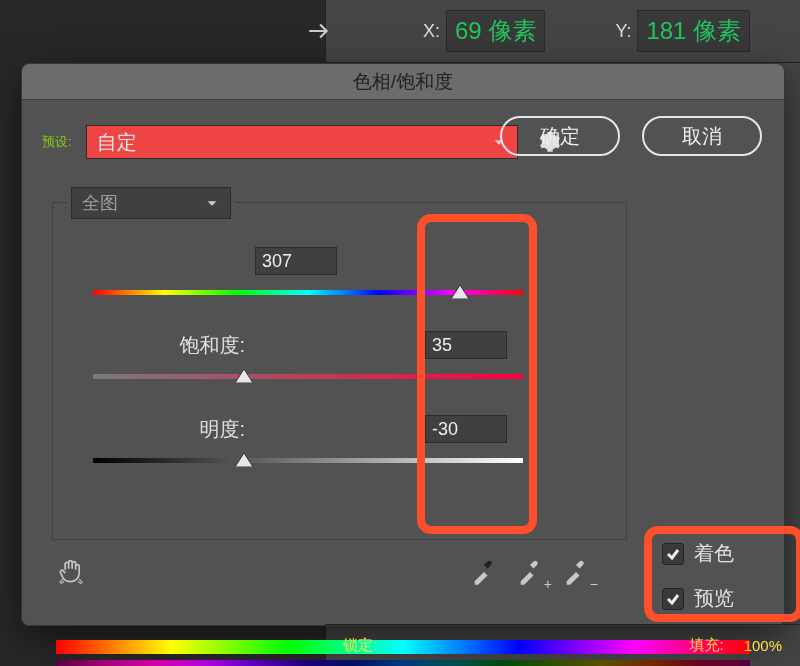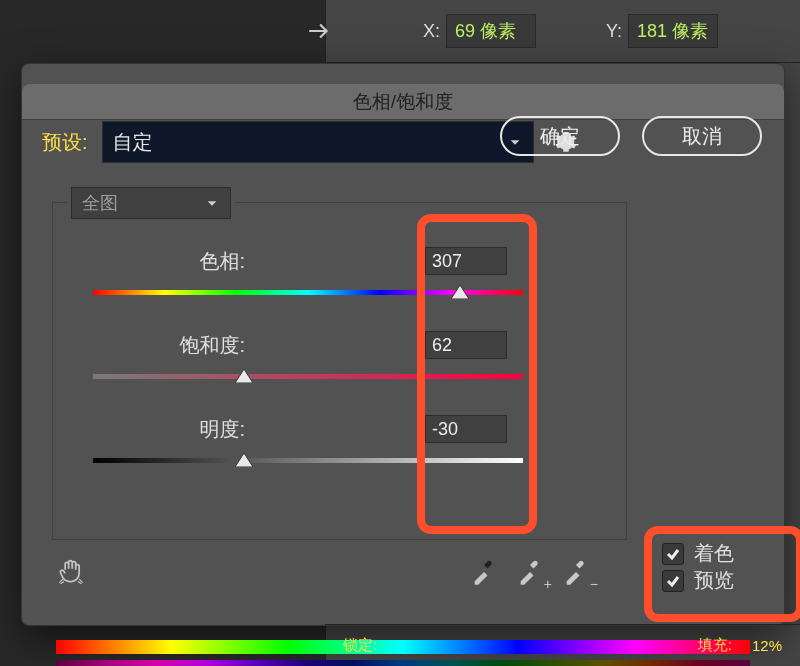--- a/index.html
+++ b/index.html
@@ -22,50 +22,50 @@
     border-left:1px solid #222;
   }
   .host-top-toolbar {
     position:absolute; left:325px; top:0; right:0; height:63px;
     display:flex; align-items:center; gap:10px; padding:0 10px;
     border-bottom:1px solid #222; color:#ddd; font-size:18px;
   }
   .xy-group { display:flex; align-items:center; gap:6px; margin-left:80px;}
   .xy-val {
     background:#393939; border:1px solid #2a2a2a; padding:4px 8px;
-    min-width:90px; color:#bef264; font-size:18px;
+    min-width:90px; color:#22c55e; font-size:24px;
   }
   .host-arrow { margin-left:-30px; width:28px;height:28px;display:flex;align-items:center;justify-content:center; }
   .host-arrow svg{width:26px;height:26px;stroke:#ccc;fill:#ccc;}
 
   
   .dialog {
     position:absolute; left:21px; top:63px; width:764px; height:563px;
     background:#525252;
     border-radius:8px;
     box-shadow:0 12px 40px rgba(0,0,0,.55);
     border:1px solid rgba(0,0,0,.35);
   }
   .titlebar {
     height:36px; background:#6c6c6c;
     border-top-left-radius:8px;border-top-right-radius:8px;
     border-bottom:1px solid #3f3f3f;
     display:flex;align-items:center;justify-content:center;
-    font-size:19px; color:#222; font-weight:500;margin-top:20px;
+    font-size:19px; color:#222; font-weight:500;
   }
 
   
   .preset-row{
     position:absolute; left:20px; top:58px; right:20px; height:40px;
     display:flex; align-items:center; gap:14px;
   }
-  .preset-row label{font-size:20px;color:#fde047;}
+  .preset-row label{font-size:13px;color:#84cc16;}
   .preset-select{
-    flex:0 0 auto; width:432px; height:42px;
-    background:#0f172a; border:1px solid #2c2c2c; color:#e8e8e8;
+    flex:0 0 auto; width:432px; height:34px;
+    background:#ef4444; border:1px solid #2c2c2c; color:#e8e8e8;
     font-size:20px; padding:11px 10px;
     display:flex; align-items:center; justify-content:space-between;
     cursor:pointer;
   }
   .chev{
     width:16px;height:16px;display:flex;align-items:center;justify-content:center;
   }
   .chev svg{width:14px;height:14px;fill:#cfcfcf;}
   .gear-btn{
     width:28px;height:28px;display:flex;align-items:center;justify-content:center;
@@ -129,21 +129,21 @@
   .hand-btn{ position:absolute; left:32px; top:490px; width:34px;height:34px;display:flex;align-items:center;justify-content:center;cursor:pointer;}
   .hand-btn svg{width:28px;height:28px;fill:none;stroke:#c4c4c4;stroke-width:1.5;}
 
   .eyedroppers{ position:absolute; left:446px; top:492px; display:flex; gap:14px;}
   .eye{ width:32px;height:32px; display:flex;align-items:center;justify-content:center; cursor:pointer;}
   .eye svg{width:28px;height:28px;}
   .eye .body{fill:#c8c8c8;}
   .eye .tip{fill:#222;}
   .eye-sub{position:absolute; right:-6px; bottom:-4px; font-size:14px;color:#ccc;}
 
-  .checks{ position:absolute; left:640px; top:476px; display:flex; flex-direction:column; }
+  .checks{ position:absolute; left:640px; top:476px; display:flex; flex-direction:column; gap:18px;}
   .check{ display:flex; align-items:center; gap:10px; font-size:20px; cursor:pointer;}
   .cbox{ width:22px;height:22px; background:#3a3a3a; border:1px solid #222; border-radius:3px; display:flex;align-items:center;justify-content:center;}
   .cbox svg{width:16px;height:16px;stroke:#eee;stroke-width:3;fill:none;}
 
   
   .strips{ position:absolute; left:34px; right:34px; top:570px;}
   .strip{ height:14px; margin-top:6px;}
   .strip1{ background:linear-gradient(90deg,#ff0000,#ffff00,#00ff00,#00ffff,#0000ff,#ff00ff,#ff0000);}
   .strip2{ background:linear-gradient(90deg,#58003d,#a6027a,#d400a8,#b500e0,#5b00c0,#20007a,#001060,#003a80,#005050,#004a10,#2a5000,#5a5000,#702a00,#6a0020,#58003d);}
 
@@ -210,37 +210,36 @@
         <span class="chev">
           <svg viewBox="0 0 16 16">
               <path d="M3 6l5 5 5-5z"></path>
             </svg>
         </span>
       </div>
     </div>
 
     <div class="row" style="top:44px;">
       <div class="top">
-        <div class="lbl">色相:</div>
         <div class="val">307</div>
       </div>
       <div class="track">
         <div class="bar bar-hue"></div>
         <div class="thumb" style="left:85.3%;">
           <svg viewBox="0 0 18 14">
               <path d="M9 0l9 14H0z" fill="#e8e8e8" stroke="#333"></path>
             </svg>
         </div>
       </div>
     </div>
 
     <div class="row" style="top:128px;">
       <div class="top">
         <div class="lbl">饱和度:</div>
-        <div class="val">62</div>
+        <div class="val">35</div>
       </div>
       <div class="track">
         <div class="bar bar-sat"></div>
         <div class="thumb" style="left:35%;">
           <svg viewBox="0 0 18 14">
               <path d="M9 0l9 14H0z" fill="#e8e8e8" stroke="#333"></path>
             </svg>
         </div>
       </div>
     </div>
@@ -316,14 +315,14 @@
   </div>
 
   <div class="hl hl1"></div>
   <div class="hl hl2"></div>
 </div>
 
 <div class="host-bottom">
   <span class="dim">锁定:</span>
   <span style="flex:1"></span>
   <span class="dim">填充:</span>
-  <span class="dim">12%</span>
+  <span class="dim">100%</span>
 </div>
 
 </body></html>

